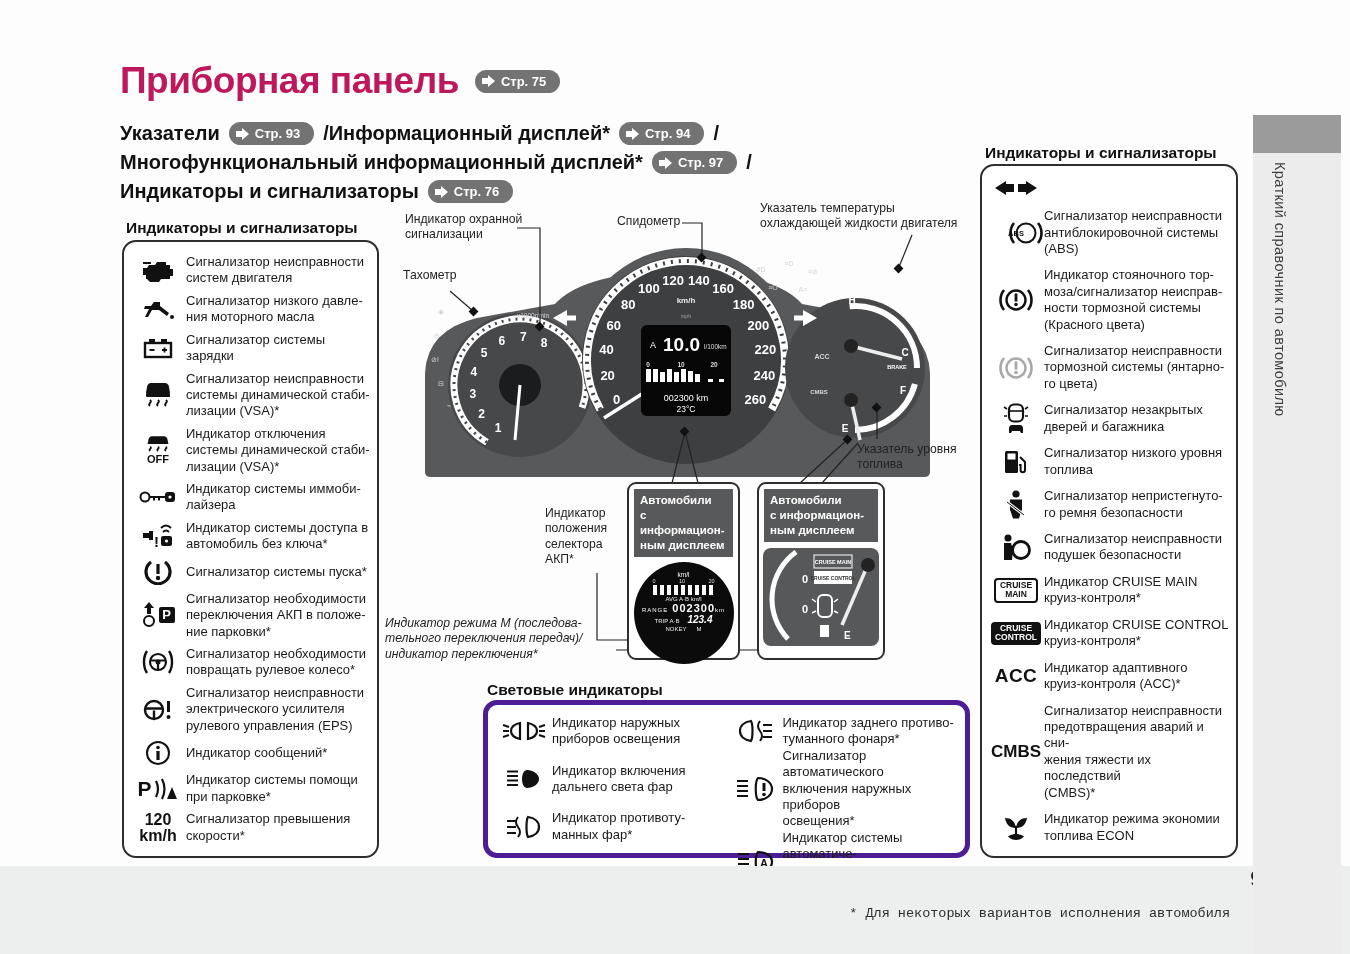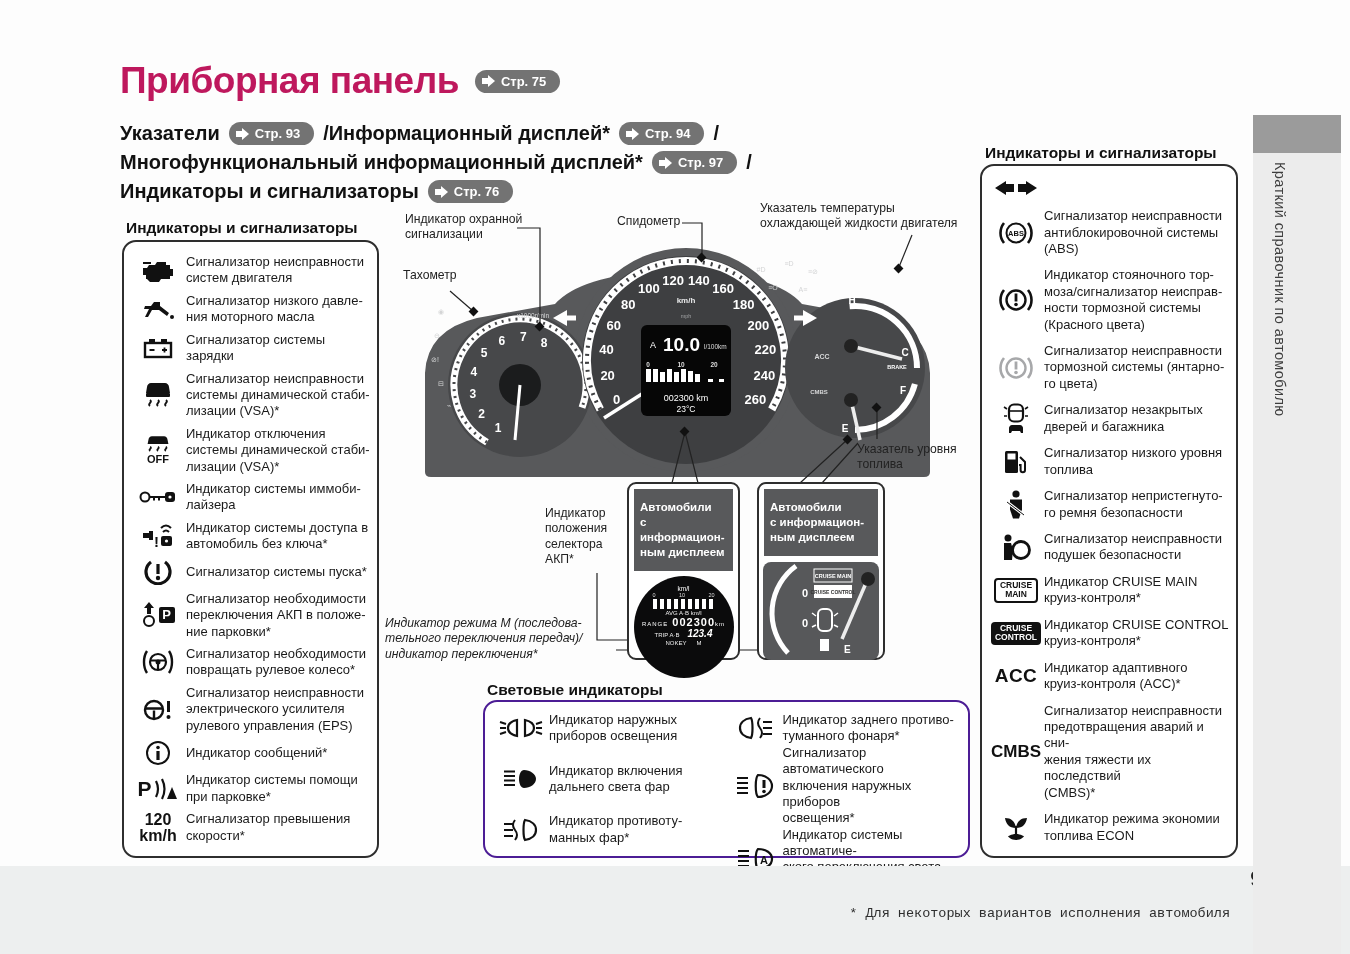--- a/index.html
+++ b/index.html
@@ -24,36 +24,36 @@
   .ind-icon{width:56px;min-width:56px;display:flex;flex-direction:column;align-items:center;
             justify-content:center;gap:1px;}
   .ind-label{font-size:13px;line-height:1.26;color:#1a1a1a;white-space:pre-line;}
   .icon-text{font-weight:bold;color:#111;text-align:center;white-space:pre-line;}
   .it-vsa-off-icon{font-size:11px;line-height:1;}
   .ic-shift-to-park-icon{flex-direction:row;gap:3px;}
   .it-shift-to-park-icon{background:#111;color:#fff;font-size:13px;width:16px;height:16px;line-height:16px;border-radius:2px;}
   .ic-parking-sensor-icon{flex-direction:row-reverse;gap:1px;}
   .it-parking-sensor-icon{font-size:21px;line-height:1;}
   .it-speed-alarm-icon{font-size:16px;line-height:0.95;}
-  .ic-abs-warning-icon{position:relative;}
+  .ic-abs-warning-icon{position:relative;align-items:flex-end;}
   .it-abs-warning-icon{position:absolute;left:50%;top:50%;transform:translate(-50%,-50%);font-size:7.5px;}
   .it-cruise-main-badge{border:2px solid #111;border-radius:4px;font-size:8.5px;line-height:1.1;padding:1px 4px;}
   .it-cruise-control-badge{background:#111;color:#fff;border-radius:4px;font-size:8.5px;line-height:1.1;padding:2px 4px;}
   .it-acc-indicator{font-size:19px;letter-spacing:0.5px;}
   .it-cmbs-indicator{font-size:17px;}
   
-  .light-box{border:2px solid #4c1d95;border-radius:14px;background:#fff;display:flex;
+  .light-box{border:5px solid #4c1d95;border-radius:14px;background:#fff;display:flex;
              padding:10px 8px;box-sizing:border-box;}
   .light-col{flex:1;display:flex;flex-direction:column;justify-content:space-between;}
   
   .callout{position:absolute;font-size:12.2px;line-height:1.25;color:#222;white-space:pre-line;}
   
   .info-box{position:absolute;border:2px solid #2e2e2e;border-radius:9px;background:#fff;box-sizing:border-box;}
   .info-head{margin:5px;background:#58595b;color:#fff;font-size:11.5px;font-weight:bold;
-             line-height:1.3;padding:11px 6px;white-space:pre-line;}
+             line-height:1.3;padding:4px 6px;white-space:pre-line;}
   .mid-circle{width:100px;height:102px;border-radius:50%;background:#0b0b0c;margin:2px auto 0 auto;
               display:flex;flex-direction:column;align-items:center;padding-top:9px;box-sizing:border-box;color:#fff;}
   .mc-unit{font-size:6.5px;}
   .mc-ticks{width:62px;display:flex;justify-content:space-between;font-size:5.5px;color:#ddd;}
   .mc-bars{width:62px;height:10px;background:repeating-linear-gradient(90deg,#fff 0 4px,transparent 4px 7px);margin:1px 0 1px 0;}
   .mc-avg{font-size:6px;color:#eee;}
   .mc-odo{font-size:11px;font-weight:bold;letter-spacing:1px;}
   .mc-odo small{font-size:6px;font-weight:normal;}
   .mc-trip{font-size:6px;color:#eee;display:flex;gap:8px;align-items:baseline;}
   .mc-tripval{font-size:10px;font-style:italic;font-weight:bold;color:#fff;}

